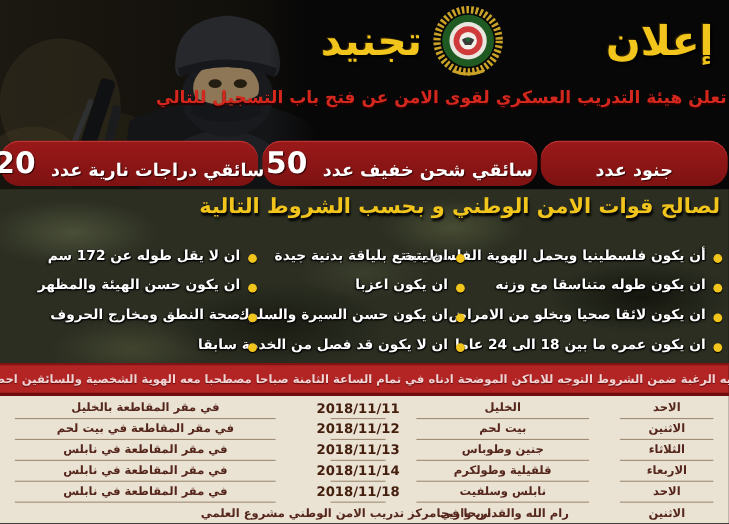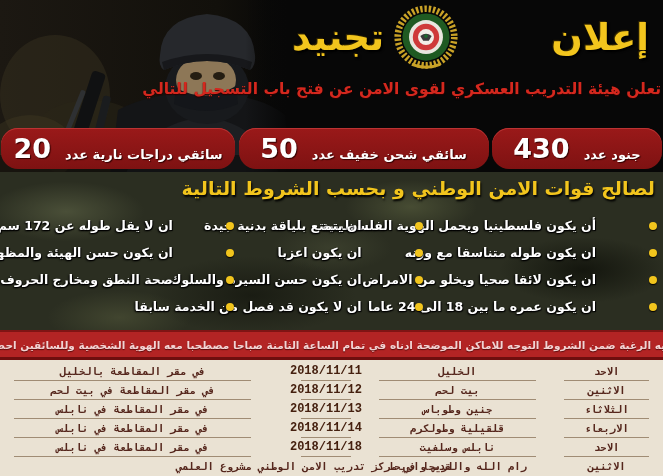--- a/index.html
+++ b/index.html
@@ -27,21 +27,21 @@
   
   .boxes{
     position:absolute; top:128px; left:0; width:663px; height:41px;
     display:flex; justify-content:space-between; padding:0 1px;
   }
   .vbox{
     background:linear-gradient(#9a1919, #7e1212);
     border-radius:17px; color:#fff; display:flex; align-items:center;
     justify-content:center; gap:14px; box-shadow:inset 0 1px 0 #b33; 
   }
-  .vbox .lbl{ font-weight:bold; font-size:13px; text-shadow:1px 1px 1px #300; white-space:nowrap;margin-top:12px; }
+  .vbox .lbl{ font-weight:bold; font-size:16px; text-shadow:1px 1px 1px #300; white-space:nowrap;margin-top:12px; }
   .vbox .num{ font-weight:bold; font-size:27px; direction:ltr; text-shadow:1px 1px 1px #300; }
   .vbox.b1{ width:170px; }
   .vbox.b2{ width:250px; }
   .vbox.b3{ width:234px; }
   
   .camo{
     position:absolute; top:172px; left:0; width:663px; height:158px;
     background-color:#2b2e21;
     background-image:
       radial-gradient(ellipse 130px 50px at 10% 25%, #4a4f38 0%, rgba(0,0,0,0) 60%),
@@ -57,21 +57,21 @@
     text-shadow:1px 2px 2px #000;
     white-space:nowrap;
   }
   .cond-cols{
     position:absolute; top:40px; left:0; right:0; bottom:0;
     display:flex; padding:0 6px;
   }
   .cond-col{ display:flex; flex-direction:column; }
   .col-r{ width:36%; } .col-m{ width:29%; } .col-l{ width:35%; }
   .cond-item{
-    display:flex; align-items:center; height:27px; justify-content:flex-start;gap:46px;
+    display:flex; align-items:flex-end; height:27px; justify-content:flex-start;
   }
   .dot{
     width:8px; height:8px; border-radius:50%; background:#f2c51d; flex:0 0 8px;
     margin-left:7px; box-shadow:0 1px 1px #000;
   }
   .cond-item .txt{
     color:#fff; font-weight:bold; font-size:12.5px; white-space:nowrap;
     text-shadow:1px 1px 1px #000, -1px 1px 2px #000;
   }
   
@@ -89,21 +89,21 @@
     position:absolute; top:360px; left:0; width:663px; height:116px;
     background:#eae2d3; padding-top:2px;
   }
   .srow{
     display:grid; grid-template-columns:17% 28% 15% 40%; height:19px;
     align-items:center;
   }
   .cell{
     text-align:center; color:#55261c; font-weight:bold; font-size:10.5px;
     margin:0 14px; border-bottom:1px solid #a08c74; height:100%;
-    display:flex; align-items:center; justify-content:center; white-space:nowrap;font-family:Liberation Mono, monospace;
+    display:flex; align-items:center; justify-content:center; white-space:nowrap;
   }
   .srow:last-child .cell{ border-bottom:none; }
   .cell.date{ direction:ltr; font-size:12px; color:#45200f;margin-left:36px; }
 </style>
 </head>
 <body>
 
 <div class="poster">
 
   <div class="header">
@@ -154,21 +154,20 @@
       <path d="M20 63 Q35 69 50 63" fill="none" stroke="#c9a227" stroke-width="3"></path>
     </svg>
     <div class="title-word title-tajneed">تجنيد</div>
 
     <div class="subtitle">تعلن هيئة التدريب العسكري لقوى الامن عن فتح باب التسجيل للتالي</div>
   </div>
 
   <div class="boxes">
     <div class="vbox b1">
       <span class="lbl">جنود عدد</span>
-      <span class="num">430</span>
     </div>
     <div class="vbox b2">
       <span class="lbl">سائقي شحن خفيف عدد</span>
       <span class="num">50</span>
     </div>
     <div class="vbox b3">
       <span class="lbl">سائقي دراجات نارية عدد</span>
       <span class="num">20</span>
     </div>
   </div>

